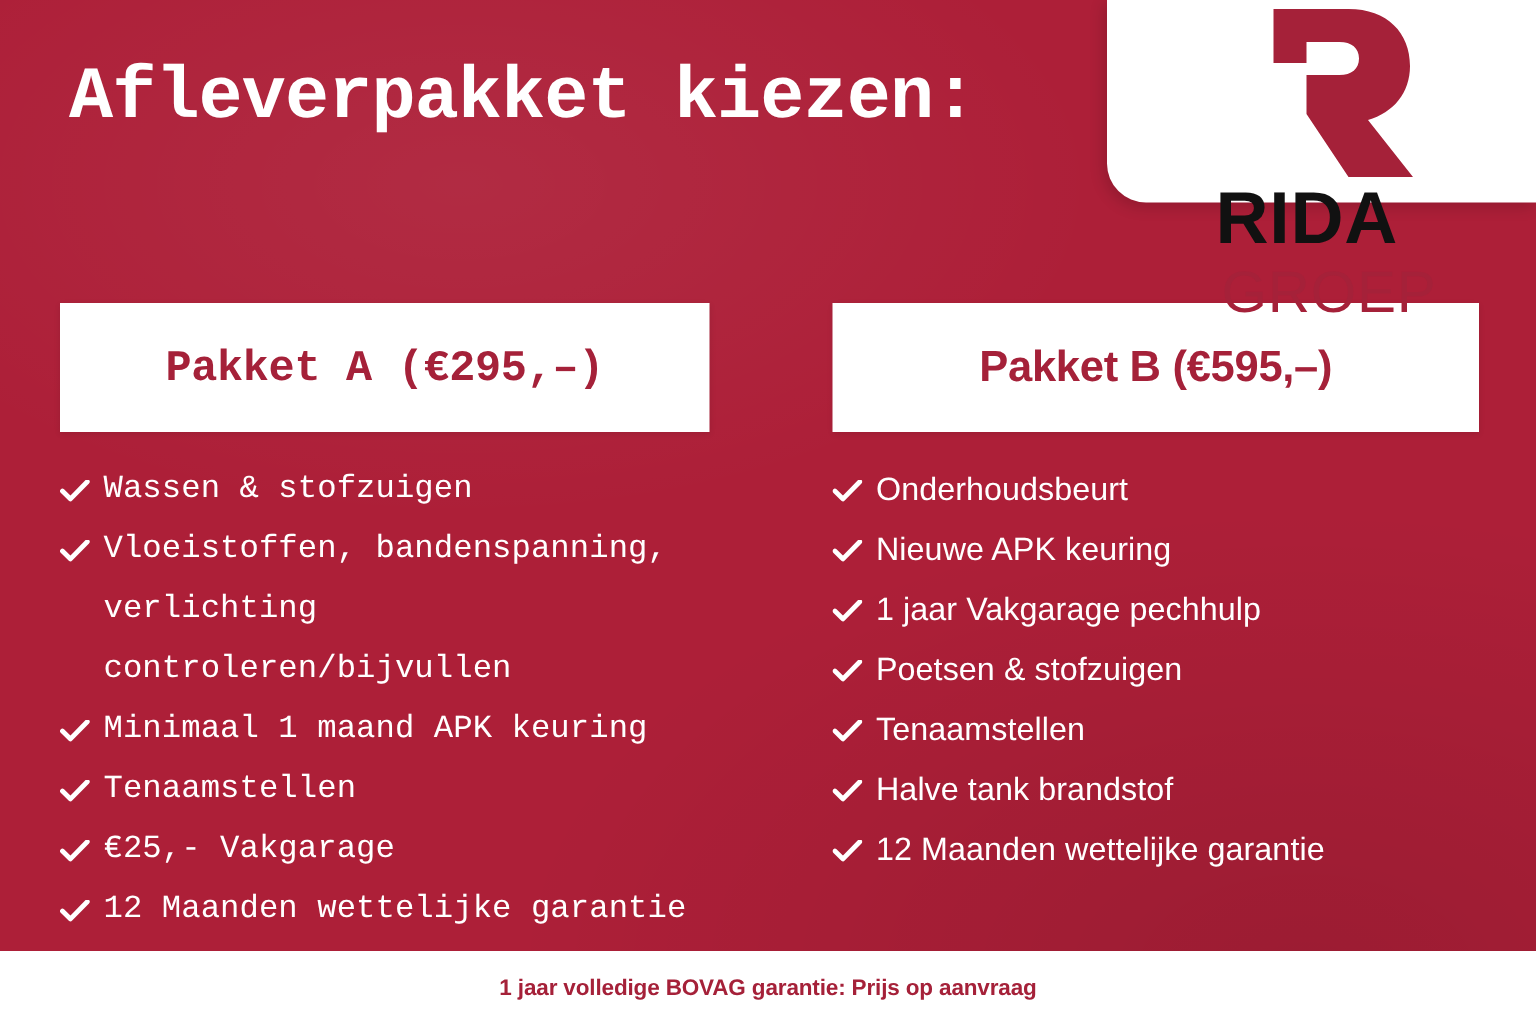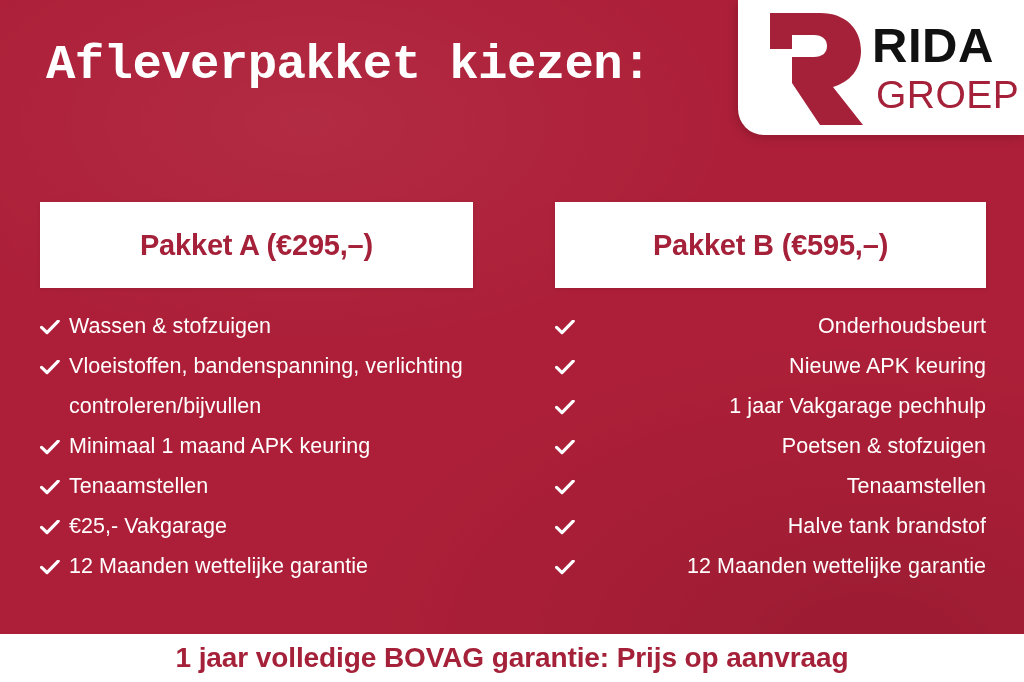--- a/index.html
+++ b/index.html
@@ -60,20 +60,21 @@
     right: 0;
     top: 0;
     width: 286px;
     height: 135px;
     background: #ffffff;
     border-bottom-left-radius: 26px;
     box-shadow: -2px 3px 10px rgba(0,0,0,0.16);
     display: flex;
     align-items: center;
     z-index: 6;
+    flex-direction: column;
   }
   .logo-mark {
     width: 104px;
     height: 120px;
     margin-left: 24px;
     margin-top: 2px;
     flex: 0 0 auto;
   }
   .logo-mark svg { display: block; width: 100%; height: 100%; }
 
@@ -105,22 +106,22 @@
     left: 0;
     top: 202px;
     width: 1024px;
     display: flex;
     z-index: 4;
   }
   .column {
     width: 512px;
     box-sizing: border-box;
   }
-  .column.col-a { padding-left: 40px;  padding-right: 39px; }
-  .column.col-b { padding-left: 43px;  padding-right: 38px; text-align: right; }
+  .column.col-a { padding-left: 40px;  padding-right: 39px; font-family: Liberation Mono, monospace; }
+  .column.col-b { padding-left: 43px;  padding-right: 38px; }
 
   .pkg-card {
     background: #ffffff;
     height: 86px;
     display: flex;
     align-items: center;
     justify-content: center;
     box-shadow: 0 1px 4px rgba(0,0,0,0.10);
   }
   .pkg-card-title {
@@ -168,21 +169,21 @@
     width: 1024px;
     height: 48px;
     background: #ffffff;
     display: flex;
     align-items: center;
     justify-content: center;
     z-index: 6;
   }
   .footer-text {
     color: #a52139;
-    font-size: 28px;
+    font-size: 15px;
     font-weight: 700;
     letter-spacing: -0.1px;
     white-space: nowrap;
   }
 </style>
 </head>
 <body>
 
 <div id="poster">
 

